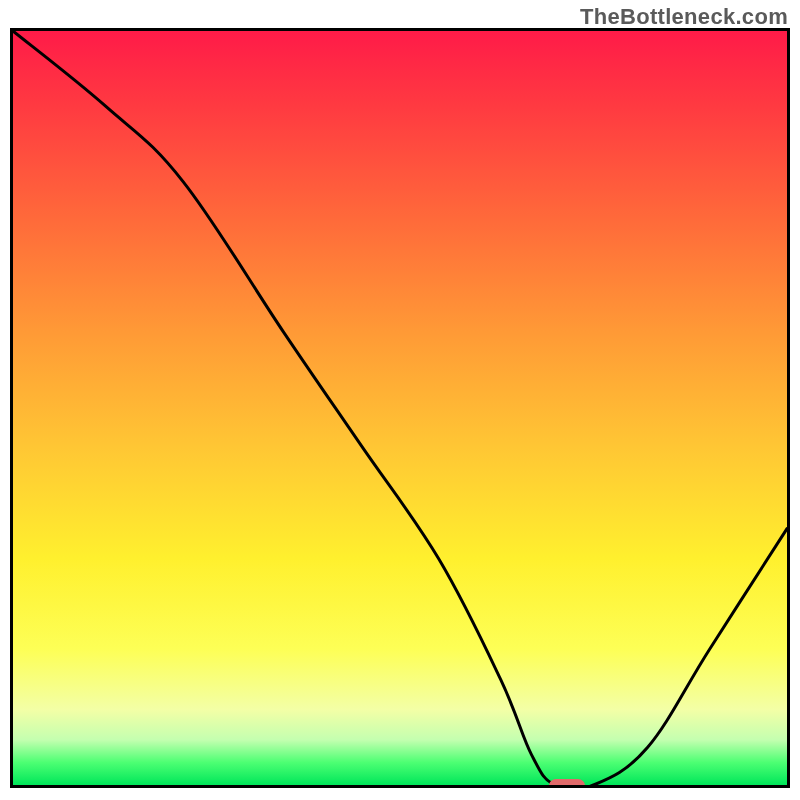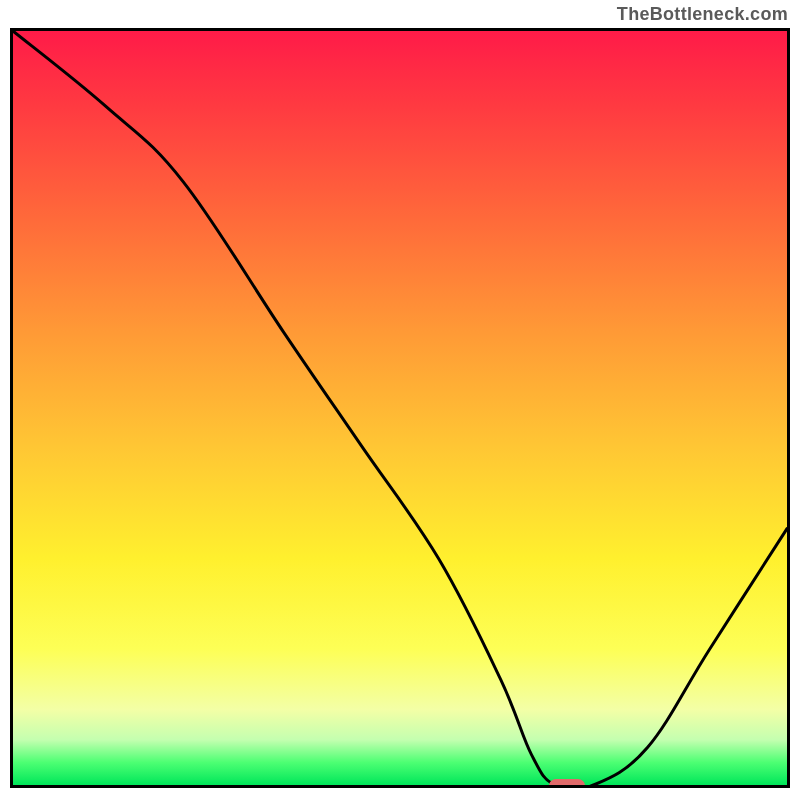--- a/index.html
+++ b/index.html
@@ -8,21 +8,21 @@
     height: 800px;
     background: #ffffff;
     position: relative;
     overflow: hidden;
     font-family: Arial, Helvetica, sans-serif;
   }
   .watermark {
     position: absolute;
     top: 4px;
     right: 12px;
-    font-size: 18px;
+    font-size: 22px;
     font-weight: 600;
     color: #5a5a5a;
     letter-spacing: 0.3px;
     z-index: 20;
   }
   .plot-frame {
     position: absolute;
     left: 10px;
     top: 28px;
     width: 780px;

